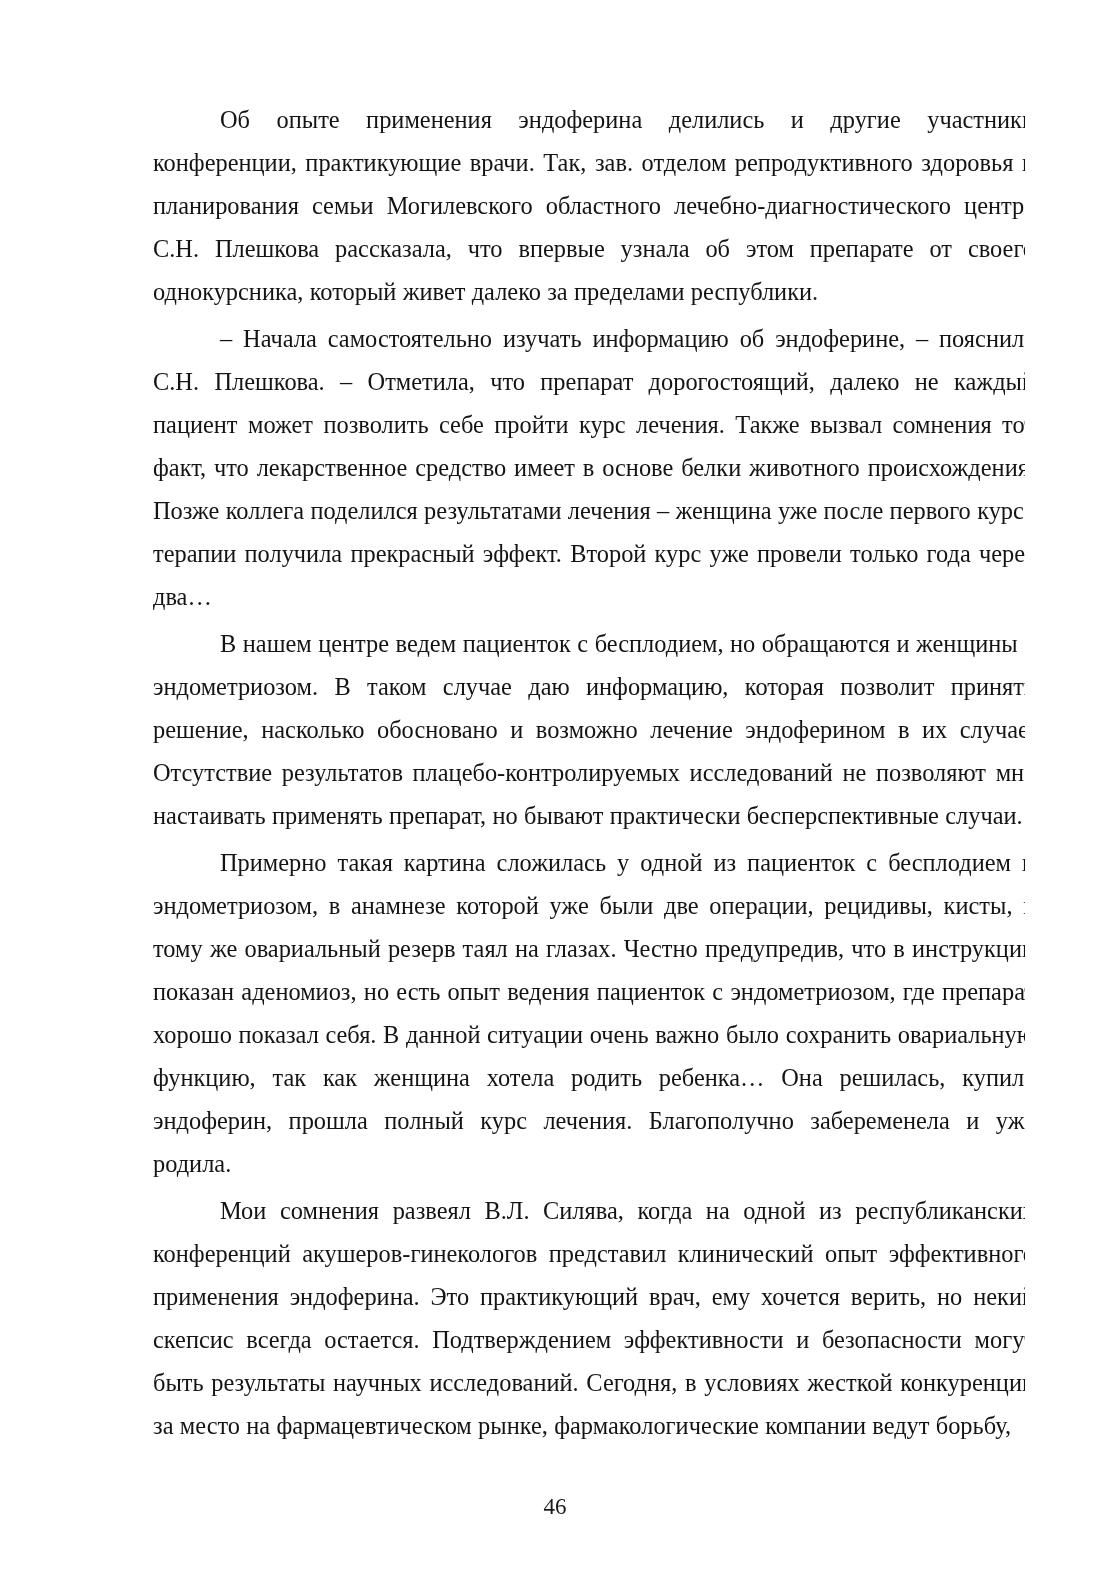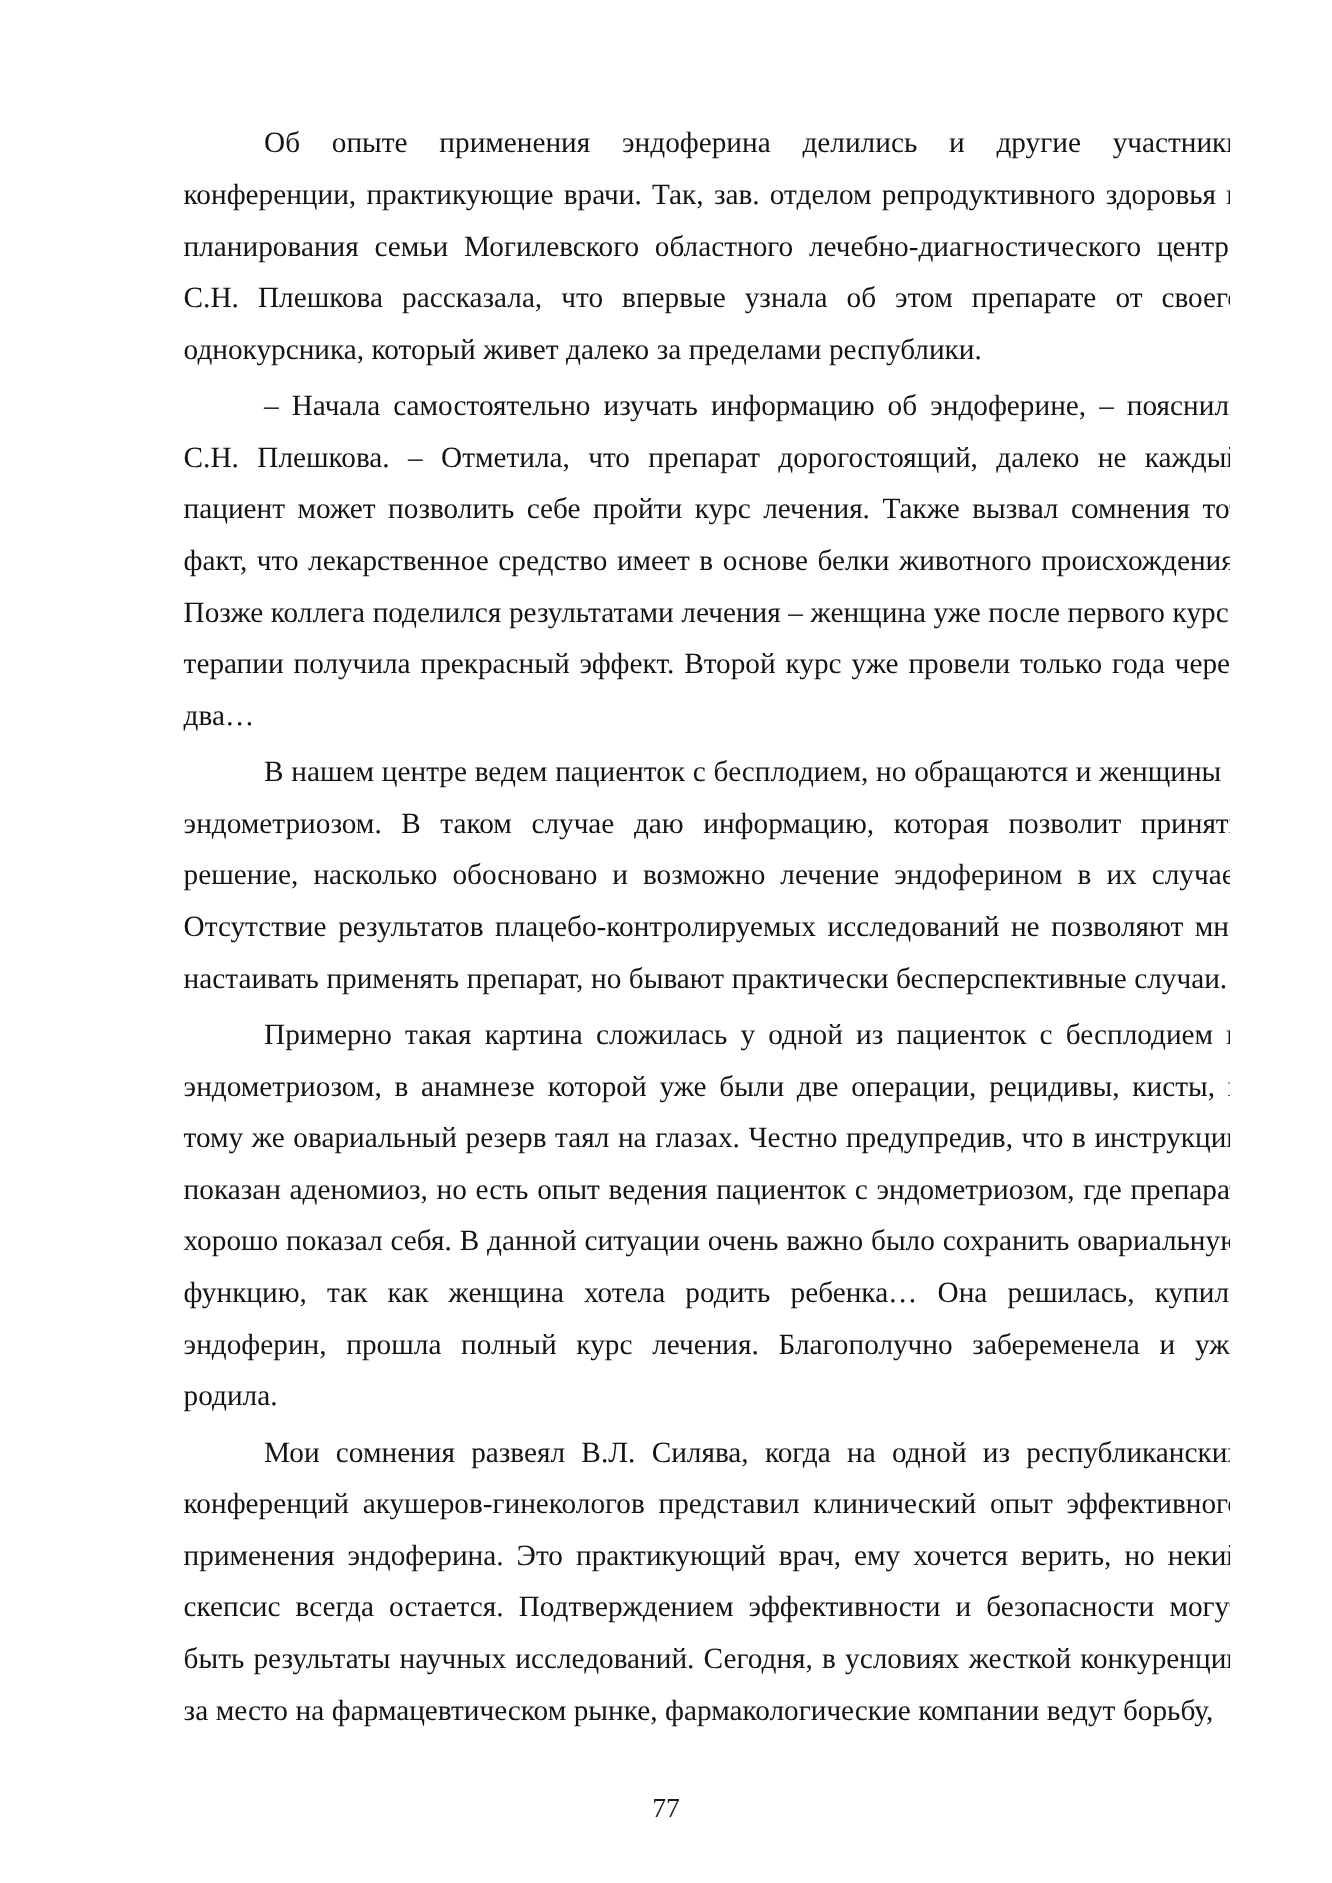--- a/index.html
+++ b/index.html
@@ -62,15 +62,15 @@
 <div id="page">
 
   <div id="text-body">
     <p class="para">Об опыте применения эндоферина делились и другие участники конференции, практикующие врачи. Так, зав. отделом репродуктивного здоровья и планирования семьи Могилевского областного лечебно-диагностического центра С.Н. Плешкова рассказала, что впервые узнала об этом препарате от своего однокурсника, который живет далеко за пределами республики.</p>
     <p class="para">– Начала самостоятельно изучать информацию об эндоферине, – пояснила С.Н. Плешкова. – Отметила, что препарат дорогостоящий, далеко не каждый пациент может позволить себе пройти курс лечения. Также вызвал сомнения тот факт, что лекарственное средство имеет в основе белки животного происхождения. Позже коллега поделился результатами лечения – женщина уже после первого курса терапии получила прекрасный эффект. Второй курс уже провели только года через два…</p>
     <p class="para">В нашем центре ведем пациенток с бесплодием, но обращаются и женщины с эндометриозом. В таком случае даю информацию, которая позволит принять решение, насколько обосновано и возможно лечение эндоферином в их случае. Отсутствие результатов плацебо-контролируемых исследований не позволяют мне настаивать применять препарат, но бывают практически бесперспективные случаи.</p>
     <p class="para">Примерно такая картина сложилась у одной из пациенток с бесплодием и эндометриозом, в анамнезе которой уже были две операции, рецидивы, кисты, к тому же овариальный резерв таял на глазах. Честно предупредив, что в инструкции показан аденомиоз, но есть опыт ведения пациенток с эндометриозом, где препарат хорошо показал себя. В данной ситуации очень важно было сохранить овариальную функцию, так как женщина хотела родить ребенка… Она решилась, купила эндоферин, прошла полный курс лечения. Благополучно забеременела и уже родила.</p>
     <p class="para">Мои сомнения развеял В.Л. Силява, когда на одной из республиканских конференций акушеров-гинекологов представил клинический опыт эффективного применения эндоферина. Это практикующий врач, ему хочется верить, но некий скепсис всегда остается. Подтверждением эффективности и безопасности могут быть результаты научных исследований. Сегодня, в условиях жесткой конкуренции за место на фармацевтическом рынке, фармакологические компании ведут борьбу,</p>
   </div>
 
-  <div id="page-number">77</div>
+  <div id="page-number">46</div>
 
 </div>
 
 </body></html>

